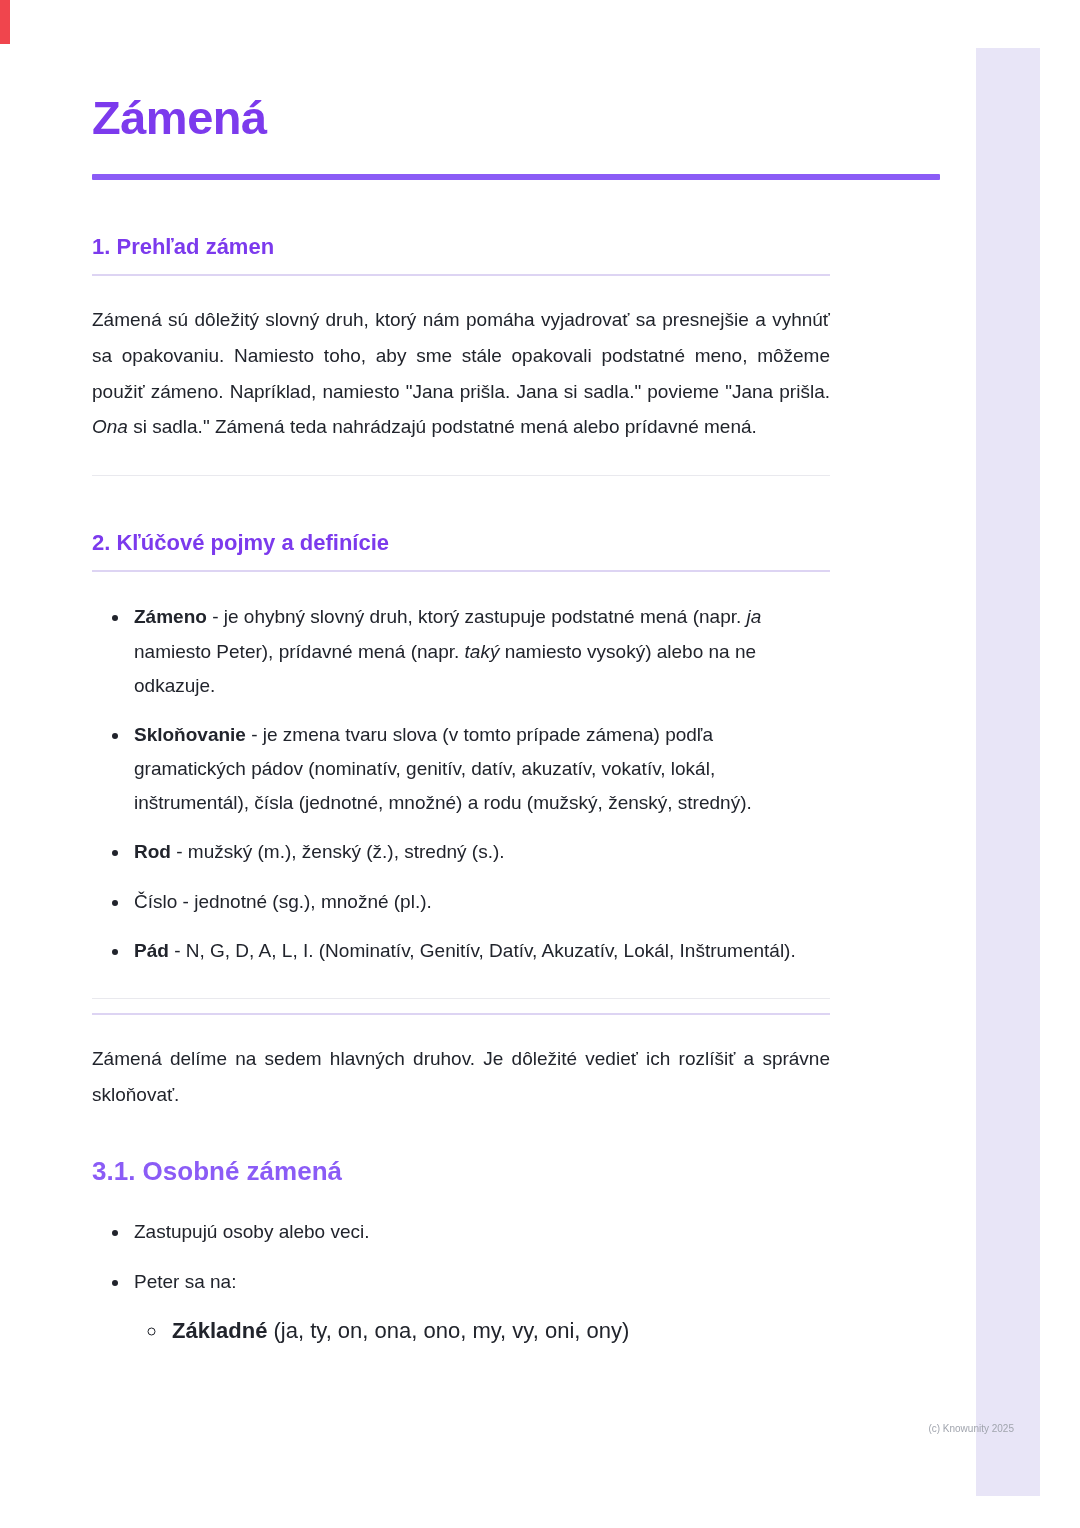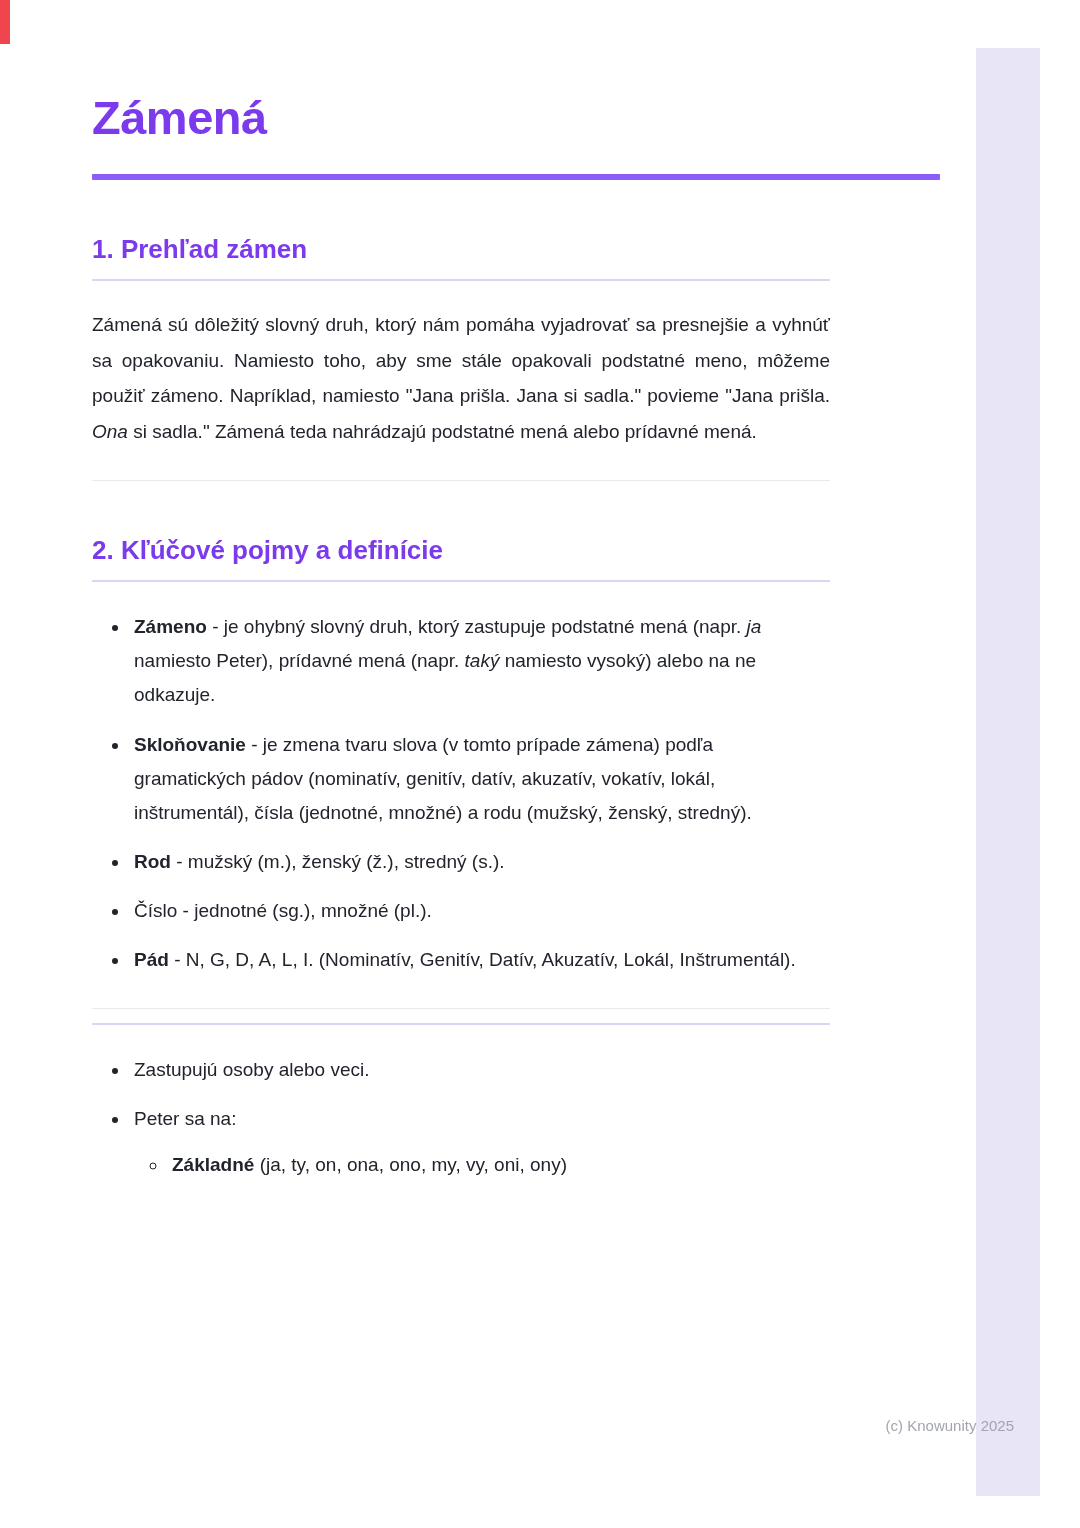--- a/index.html
+++ b/index.html
@@ -53,21 +53,21 @@
     line-height:1.1;
   }
   .title-rule{
     width:848px;height:6px;
     background:var(--accent-light);
     margin-top:30px;
     border-radius:1px;
   }
   h2.section-heading{
     margin:54px 0 0;
-    font-size:26px;
+    font-size:22px;
     font-weight:700;
     color:var(--accent);
     line-height:1.2;
     width:738px;
   }
   .section-rule{
     width:738px;height:2px;
     background:var(--rule-light);
     margin-top:14px;
   }
@@ -97,36 +97,36 @@
     margin-bottom:15px;
     padding-left:4px;
   }
   ul.bullet-list > li:last-child{margin-bottom:0;}
   ul.nested-list{
     list-style:circle;
     margin:12px 0 0;
     padding-left:34px;
   }
   ul.nested-list > li{
-    font-size:19px;
+    font-size:22px;
     line-height:1.8;
     color:var(--text);
     padding-left:4px;
   }
   h3.subsection-heading{
     margin:44px 0 0;
     font-size:26px;
     font-weight:700;
     color:var(--accent-light);
     width:738px;
   }
   .footer-note{
     position:absolute;
     right:66px;bottom:62px;
-    font-size:15px;
+    font-size:10px;
     color:var(--muted);
     z-index:3;
   }
 </style>
 </head>
 <body>
 
 <div class="page">
 
   <div class="corner-accent"></div>
@@ -149,21 +149,23 @@
       <li><span style="font-weight: 700;">Zámeno</span><span> - je ohybný slovný druh, ktorý zastupuje podstatné mená (napr. </span><span style="font-style: italic;">ja</span><span> namiesto Peter), prídavné mená (napr. </span><span style="font-style: italic;">taký</span><span> namiesto vysoký) alebo na ne odkazuje.</span></li>
       <li><span style="font-weight: 700;">Skloňovanie</span><span> - je zmena tvaru slova (v tomto prípade zámena) podľa gramatických pádov (nominatív, genitív, datív, akuzatív, vokatív, lokál, inštrumentál), čísla (jednotné, množné) a rodu (mužský, ženský, stredný).</span></li>
       <li><span style="font-weight: 700;">Rod</span><span> - mužský (m.), ženský (ž.), stredný (s.).</span></li>
       <li><span style="font-weight: 400;">Číslo</span><span> - jednotné (sg.), množné (pl.).</span></li>
       <li><span style="font-weight: 700;">Pád</span><span> - N, G, D, A, L, I. (Nominatív, Genitív, Datív, Akuzatív, Lokál, Inštrumentál).</span></li>
     </ul>
 
     <div class="divider"></div>
 
     <div class="section-rule"></div>
+    <p class="body-text">Zámená delíme na sedem hlavných druhov. Je dôležité vedieť ich rozlíšiť a správne skloňovať.</p>
 
+    <h3 class="subsection-heading">3.1. Osobné zámená</h3>
     <ul class="bullet-list">
       <li>
         <span>Zastupujú osoby alebo veci.</span>
       </li>
       <li>
         <span>Peter sa na:</span>
         <ul class="nested-list">
           <li><span style="font-weight: 700;">Základné</span><span> (ja, ty, on, ona, ono, my, vy, oni, ony)</span></li>
         </ul>
       </li>

